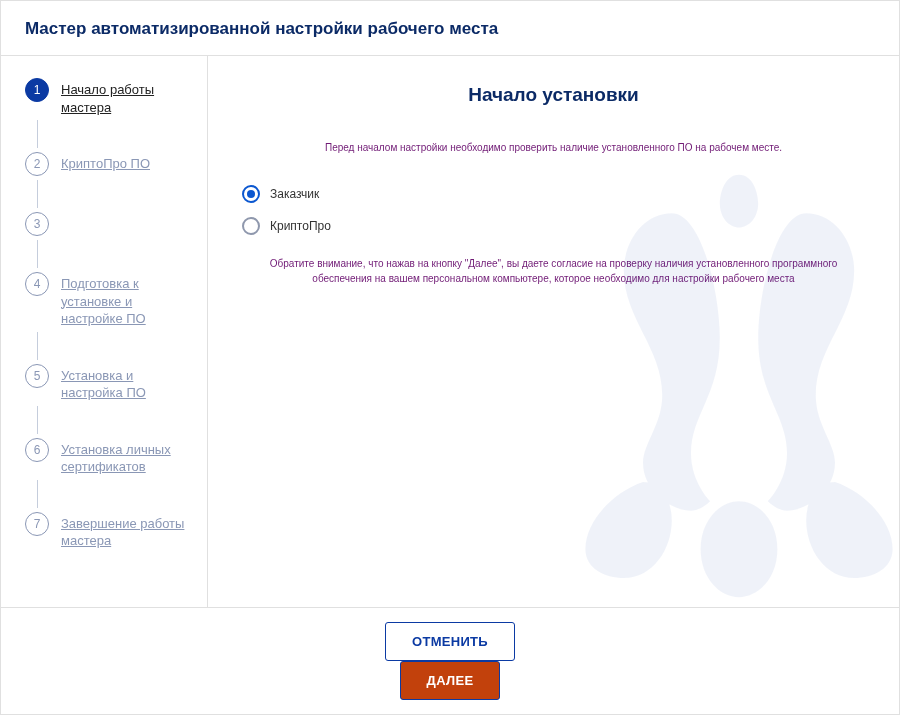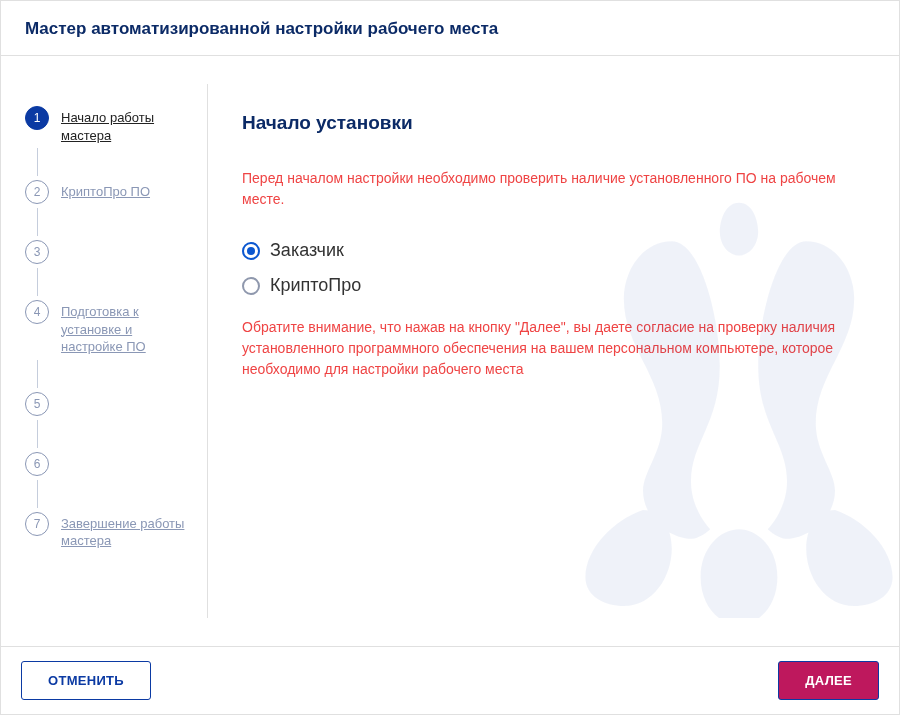--- a/index.html
+++ b/index.html
@@ -9,21 +9,20 @@
     color: #333;
     width: 900px;
     height: 715px;
     overflow: hidden;
   }
   .window {
     display: flex;
     flex-direction: column;
     height: 100%;
     border: 1px solid #e0e0e0;
-    gap: 28px;
   }
   .header {
     padding: 18px 24px 16px;
     border-bottom: 1px solid #e0e0e0;
   }
   .header h1 {
     font-size: 17px;
     font-weight: 600;
     color: #0b2a66;
   }
@@ -76,40 +75,41 @@
     background: #c5cddc;
     margin-left: 12px;
     margin-top: 4px;
     margin-bottom: 4px;
   }
   .content {
     flex: 1;
     padding: 28px 34px 20px 34px;
     position: relative;
     overflow: hidden;
+    text-align: center;
   }
   .watermark {
     position: absolute;
     right: -80px;
     top: 80px;
     width: 480px;
     height: 500px;
     opacity: 0.06;
     pointer-events: none;
   }
   .content h2 {
     font-size: 19px;
     font-weight: 600;
     color: #0b2a66;
     margin-bottom: 34px;
   }
   .content p {
-    font-size: 14px;
+    font-size: 10px;
     line-height: 1.5;
-    color: #ef4444;
+    color: #701a75;
     margin-bottom: 30px;
   }
   .content p.note { margin-top: 21px; }
   .radio-group { margin-bottom: 8px; }
   .radio-row {
     display: flex;
     align-items: center;
     gap: 10px;
     margin-bottom: 14px;
     cursor: pointer;
@@ -125,46 +125,47 @@
   .radio.checked { border-color: #0b57d0; }
   .radio.checked::after {
     content: "";
     position: absolute;
     top: 3px; left: 3px;
     width: 8px; height: 8px;
     background: #0b57d0;
     border-radius: 50%;
   }
   .radio-label {
-    font-size: 18px;
+    font-size: 12px;
     color: #333;
   }
   .footer {
     border-top: 1px solid #e0e0e0;
     padding: 14px 20px;
     display: flex;
     justify-content: space-between;
     align-items: center;
+    flex-direction: column;
   }
   .btn {
     font-size: 13px;
     font-weight: 700;
     letter-spacing: 0.3px;
     padding: 11px 26px;
     border-radius: 3px;
     cursor: pointer;
     text-transform: uppercase;
   }
   .btn-secondary {
     background: #fff;
     color: #0b3aa3;
     border: 1.5px solid #0b3aa3;
   }
   .btn-primary {
-    background: #be185d;
+    background: #c2410c;
     color: #fff;
     border: 1.5px solid #0b3aa3;
   }
 </style>
 </head>
 <body>
 
 <div class="window">
   <div class="header">
     <h1>Мастер автоматизированной настройки рабочего места</h1>
@@ -187,24 +188,26 @@
             <span class="badge">3</span>
           </li>
           <div class="connector"></div>
           <li class="step">
             <span class="badge">4</span>
             <span class="label">Подготовка к установке и настройке ПО</span>
           </li>
           <div class="connector"></div>
           <li class="step">
             <span class="badge">5</span>
+            <span class="label">Установка и настройка ПО</span>
           </li>
           <div class="connector"></div>
           <li class="step">
             <span class="badge">6</span>
+            <span class="label">Установка личных сертификатов</span>
           </li>
           <div class="connector"></div>
           <li class="step">
             <span class="badge">7</span>
             <span class="label">Завершение работы мастера</span>
           </li>
         </ul>
     </nav>
 
     <main class="content">

